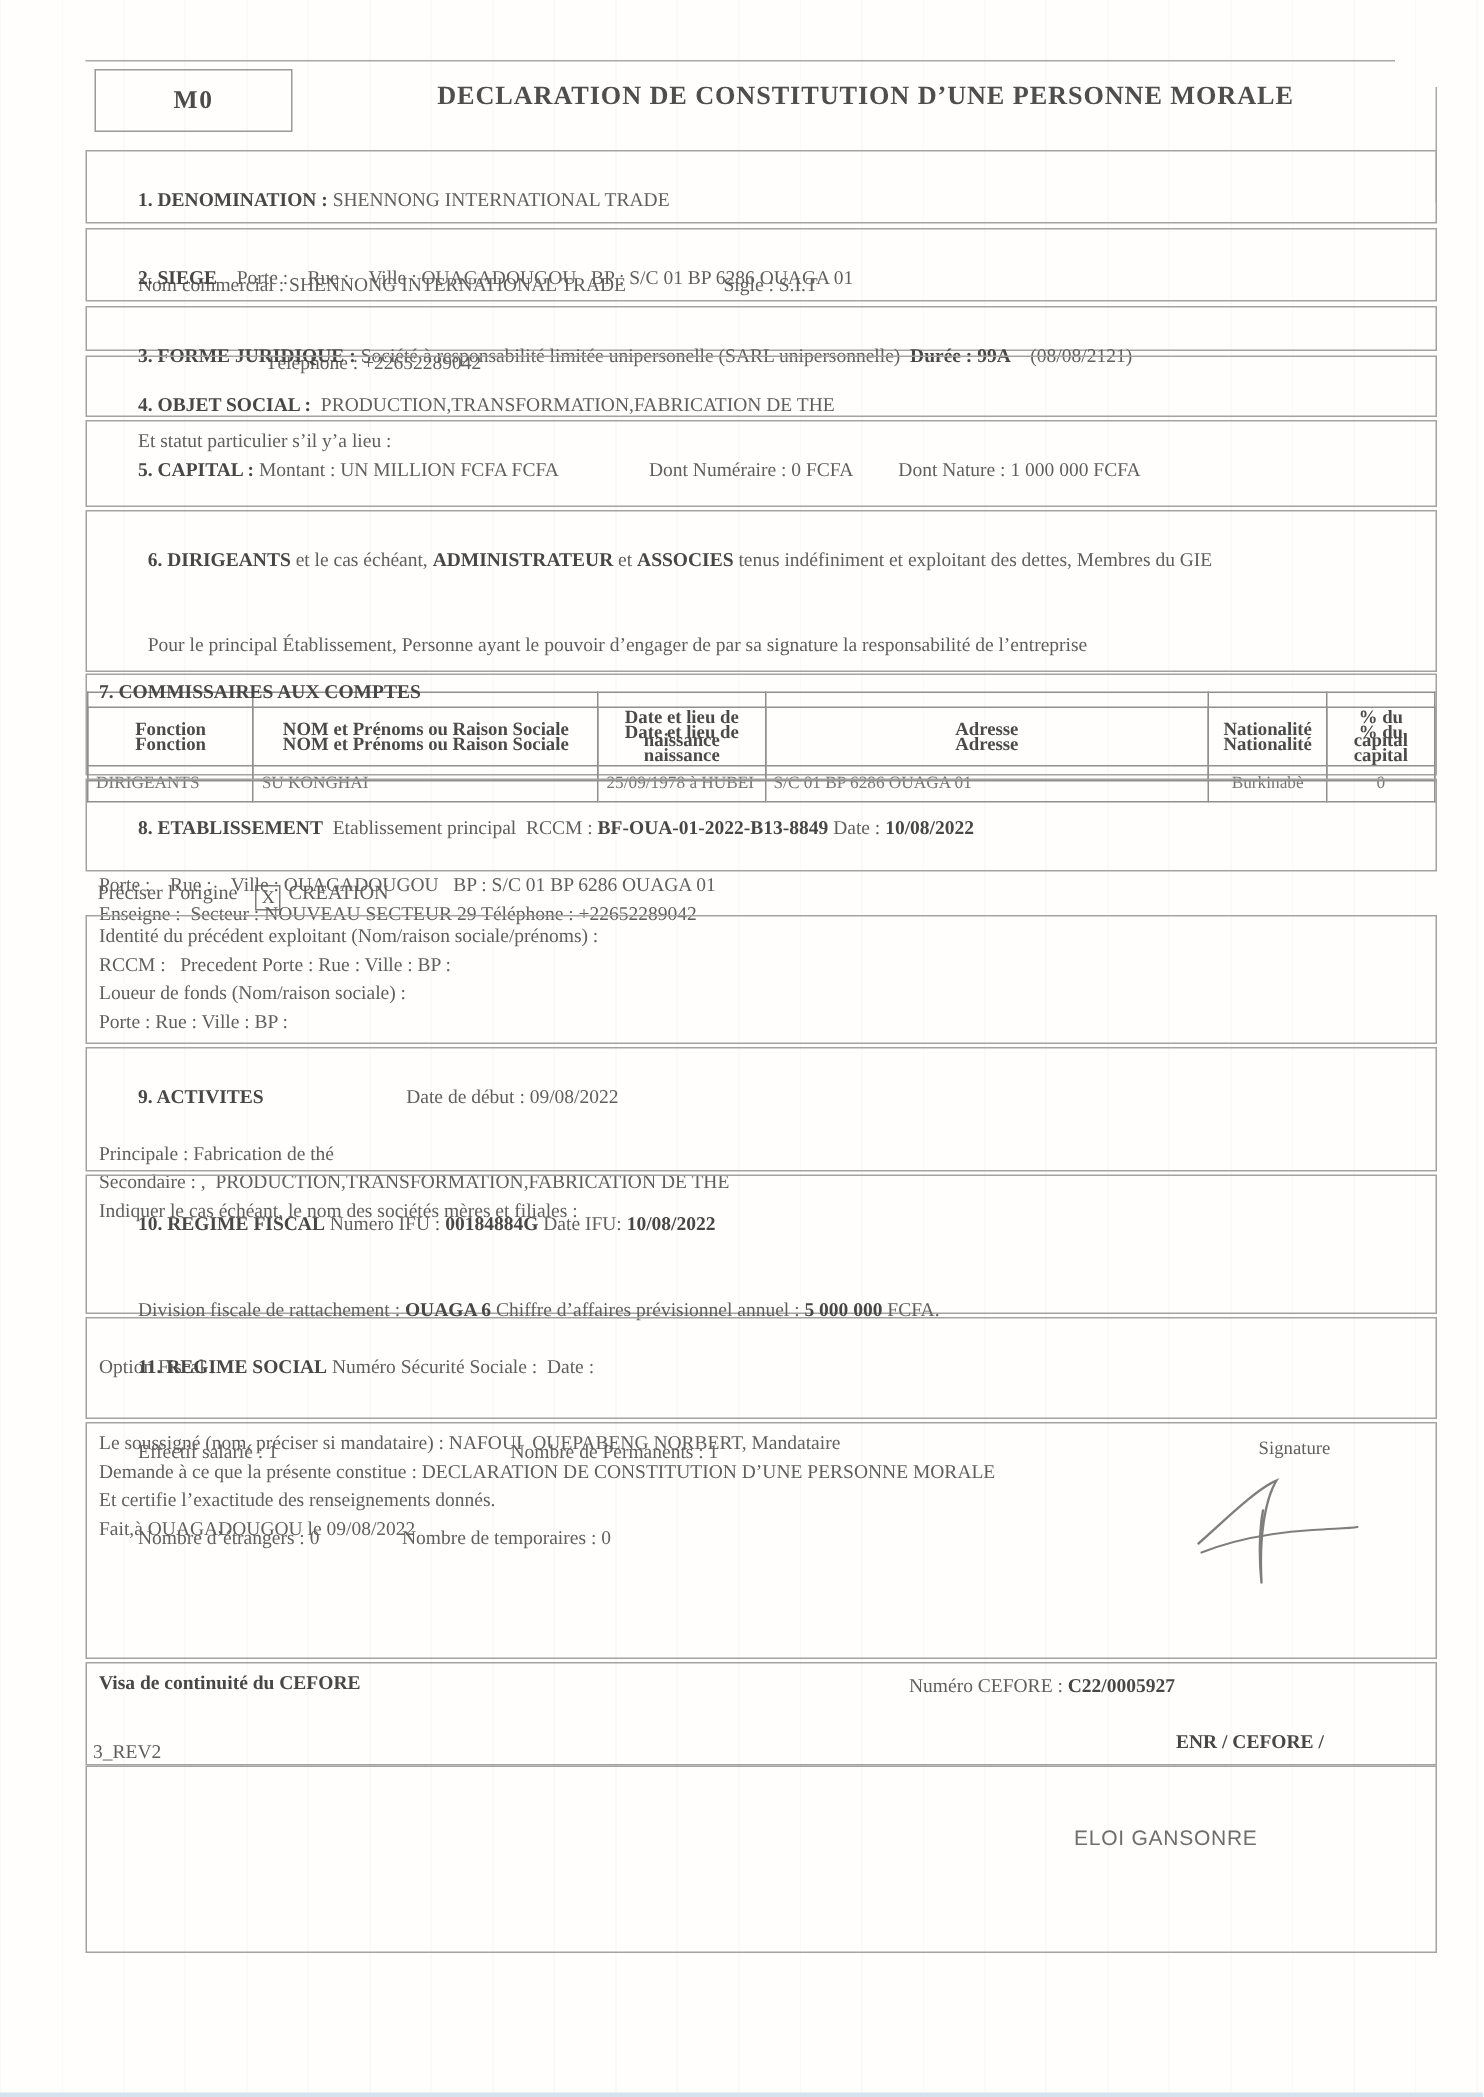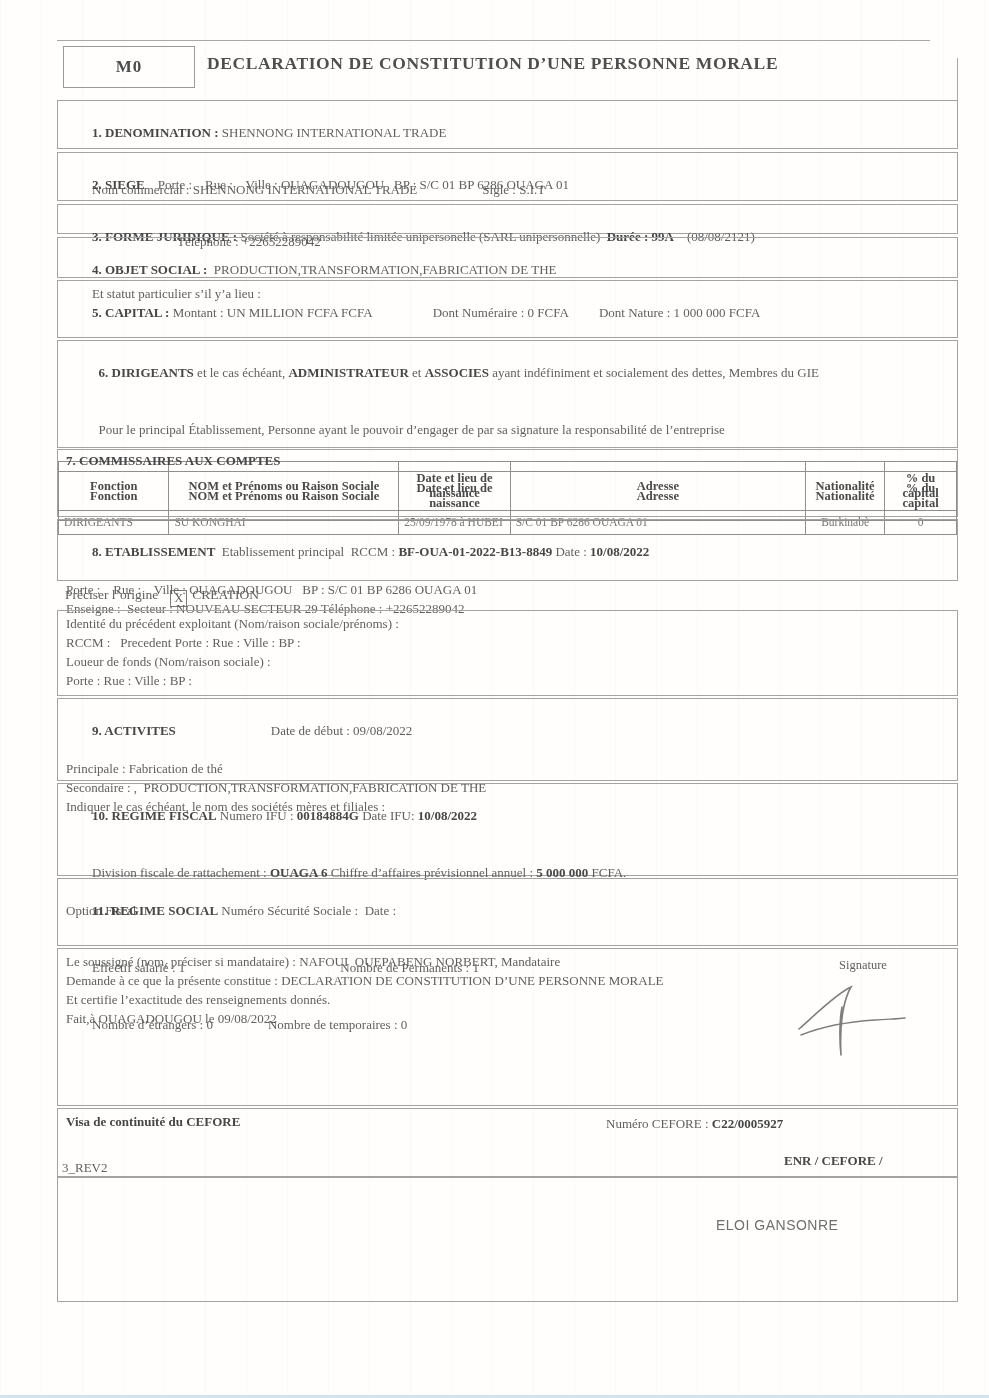--- a/index.html
+++ b/index.html
@@ -9,21 +9,21 @@
     background-image:repeating-linear-gradient(90deg, rgba(190,190,205,0.07) 0 1px, transparent 1px 41px);
   }
   .col{position:absolute;left:57px;top:40px;width:901px;}
   .sec{position:relative;border:1px solid #a3a3a3;box-sizing:border-box;padding:3px 8px;font-size:13px;line-height:19px;}
   .line{white-space:pre-wrap;}
   b,.b{font-weight:bold;color:#474747;}
   .n{color:#5f5f5f;}
   .hdr{position:relative;height:55px;border-top:1px solid #a8a8a8;box-sizing:border-box;width:873px;}
   .m0box{position:absolute;left:6px;top:5px;width:130px;height:40px;border:1px solid #9a9a9a;
          display:flex;align-items:center;justify-content:center;font-weight:bold;font-size:17px;color:#4c4c4c;letter-spacing:1px;}
-  .doctitle{position:absolute;left:150px;top:12px;width:740px;font-weight:bold;
+  .doctitle{position:absolute;left:150px;top:12px;width:740px;text-align:center;font-weight:bold;
             font-size:17.5px;letter-spacing:0.6px;color:#4e4e4e;}
   .hdr-right-line{position:absolute;left:900px;top:18px;width:1px;height:77px;background:#a8a8a8;}
   table{border-collapse:collapse;width:100%;table-layout:fixed;}
   th,td{border:1px solid #8f8f8f;overflow:hidden;}
   th{font-size:12.5px;font-weight:bold;color:#4a4a4a;text-align:center;padding:2px 4px;line-height:15px;}
   td{font-size:11.5px;color:#747474;padding:2px 5px;height:18px;}
   .tpad{padding:3px 8px;}
   .chk{display:inline-block;width:15px;height:15px;border:1.5px solid #7b7b7b;text-align:center;
        line-height:14px;font-size:12px;color:#5a5a5a;margin:0 5px 0 12px;vertical-align:-3px;font-weight:normal;}
   .indent{padding-left:85px;}
@@ -88,21 +88,21 @@
 
     <div class="sec" style="height:58px;margin-top:2px;">
       <div class="line">
         <b>5. CAPITAL :</b><span class="n"> Montant : UN MILLION FCFA FCFA</span><span class="n ml60">Dont Numéraire : 0 FCFA</span><span class="n ml30">Dont Nature : 1 000 000 FCFA</span>
       </div>
     </div>
 
     <div class="sec" style="height:108px;margin-top:2px;padding:0;">
       <div class="tpad">
         <div class="line">
-          <b>6. DIRIGEANTS</b><span class="n"> et le cas échéant, </span><b>ADMINISTRATEUR</b><span class="n"> et </span><b>ASSOCIES</b><span class="n"> ayant indéfiniment et socialement des dettes, Membres du GIE</span>
+          <b>6. DIRIGEANTS</b><span class="n"> et le cas échéant, </span><b>ADMINISTRATEUR</b><span class="n"> et </span><b>ASSOCIES</b><span class="n"> tenus indéfiniment et exploitant des dettes, Membres du GIE</span>
         </div>
         <div class="line">
           <span class="n">Pour le principal Établissement, Personne ayant le pouvoir d’engager de par sa signature la responsabilité de l’entreprise</span>
         </div>
       </div>
       <table>
         <colgroup>
             <col style="width:12.3%">
             <col style="width:25.6%">
             <col style="width:12.4%">

